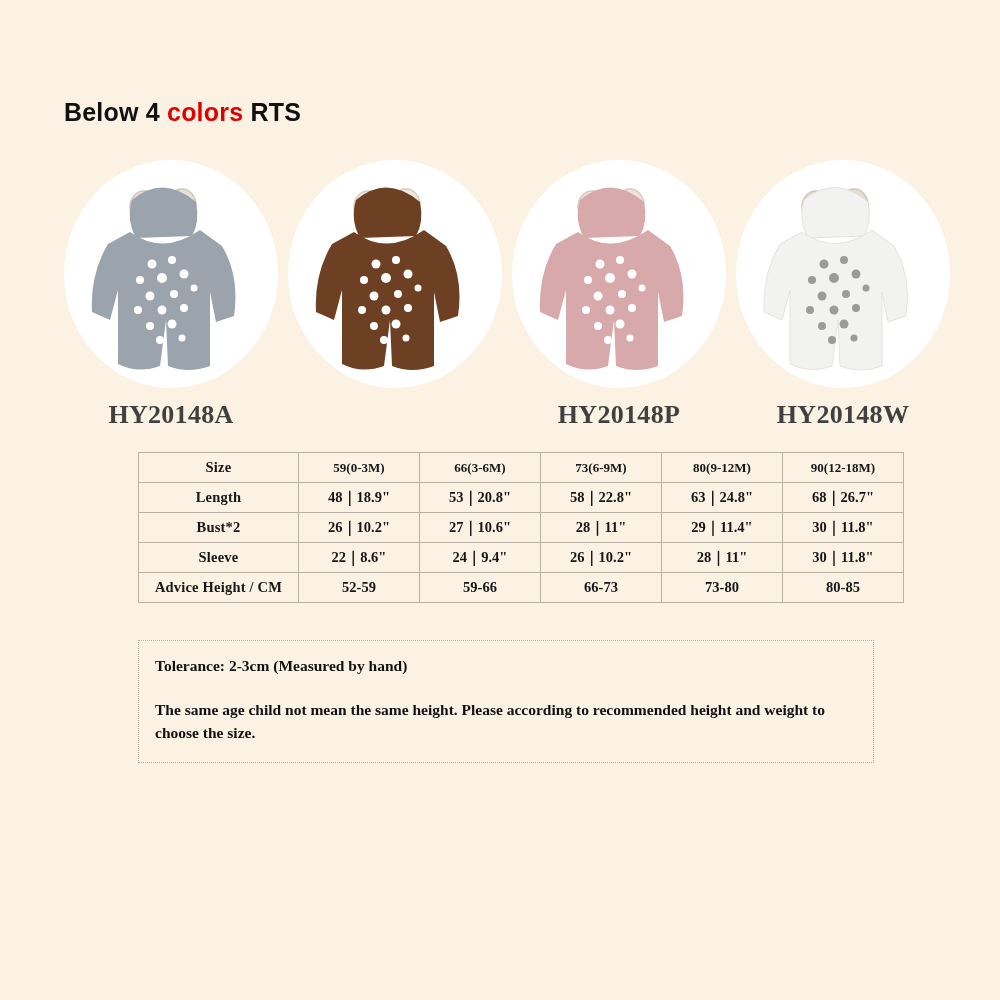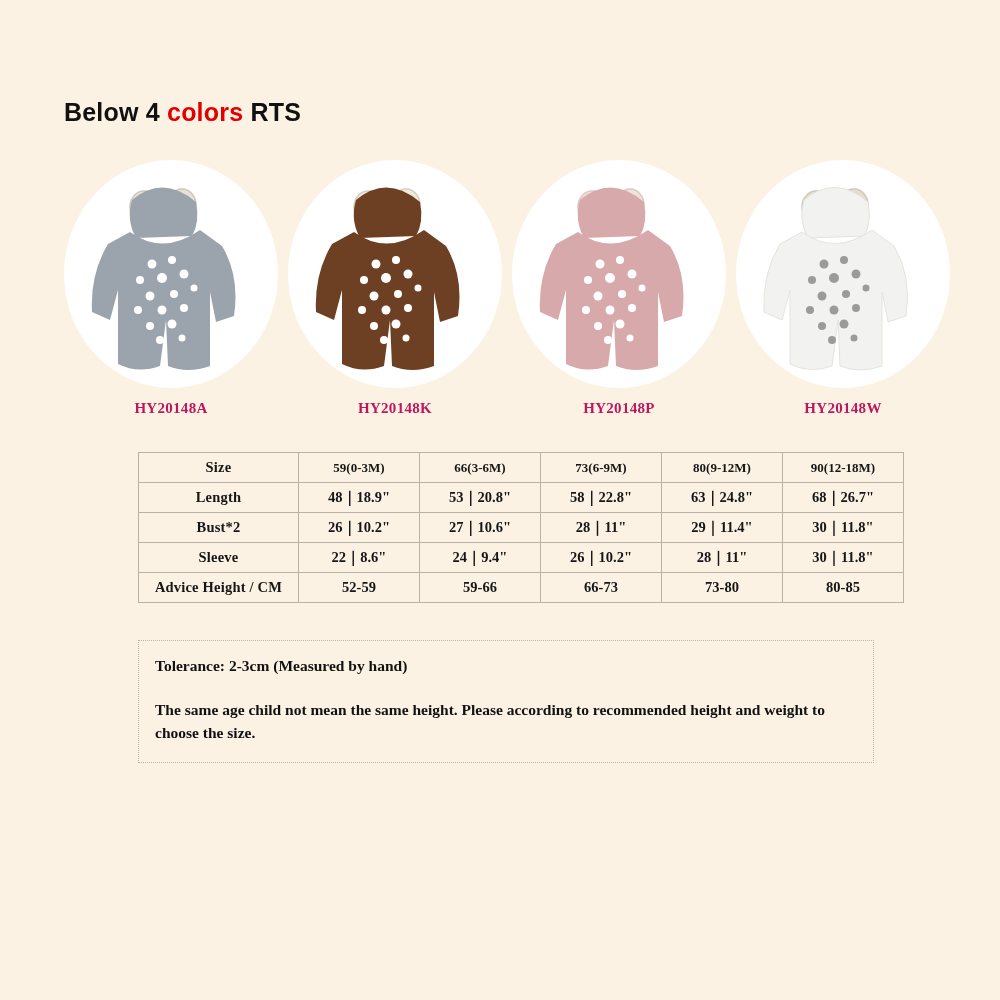--- a/index.html
+++ b/index.html
@@ -59,23 +59,23 @@
     transform: translateX(-50%);
     width: 214px;
     height: 228px;
     border-radius: 50%;
     background: #ffffff;
     overflow: hidden;
   }
   .product-code {
     margin-top: 12px;
     font-family: "Liberation Serif", serif;
-    font-size: 15px;
+    font-size: 26px;
     font-weight: bold;
-    color: #be185d;
+    color: #404040;
     letter-spacing: 0.3px;
   }
 
   
   .romper { display:block; }
 
   
   .size-table {
     position: absolute;
     left: 138px;
@@ -197,21 +197,20 @@
                   <circle cx="120" cy="148" r="4"></circle>
                 <circle cx="86" cy="166" r="4"></circle>
                   <circle cx="108" cy="164" r="4.5"></circle>
                 <circle cx="96" cy="180" r="4"></circle>
                   <circle cx="118" cy="178" r="3.5"></circle>
               </g>
             </g>
           </svg>
         </div>
       </div>
-      <div class="product-code">HY20148K</div>
     </div>
 
     <div class="product">
       <div class="circle-wrap">
         <div class="circle">
           <svg class="romper" width="214" height="228" viewBox="0 0 214 228">
             <g>
               <ellipse cx="80" cy="47" rx="14" ry="16" fill="#efe2d8" stroke="#dbc9be" stroke-width="1.5"></ellipse>
               <ellipse cx="118" cy="45" rx="14" ry="16" fill="#efe2d8" stroke="#dbc9be" stroke-width="1.5"></ellipse>
               <path d="M68 40 Q99 14 132 42 Q136 62 128 76 L72 78 Q62 60 68 40 Z" fill="#d8a9ab"></path>

